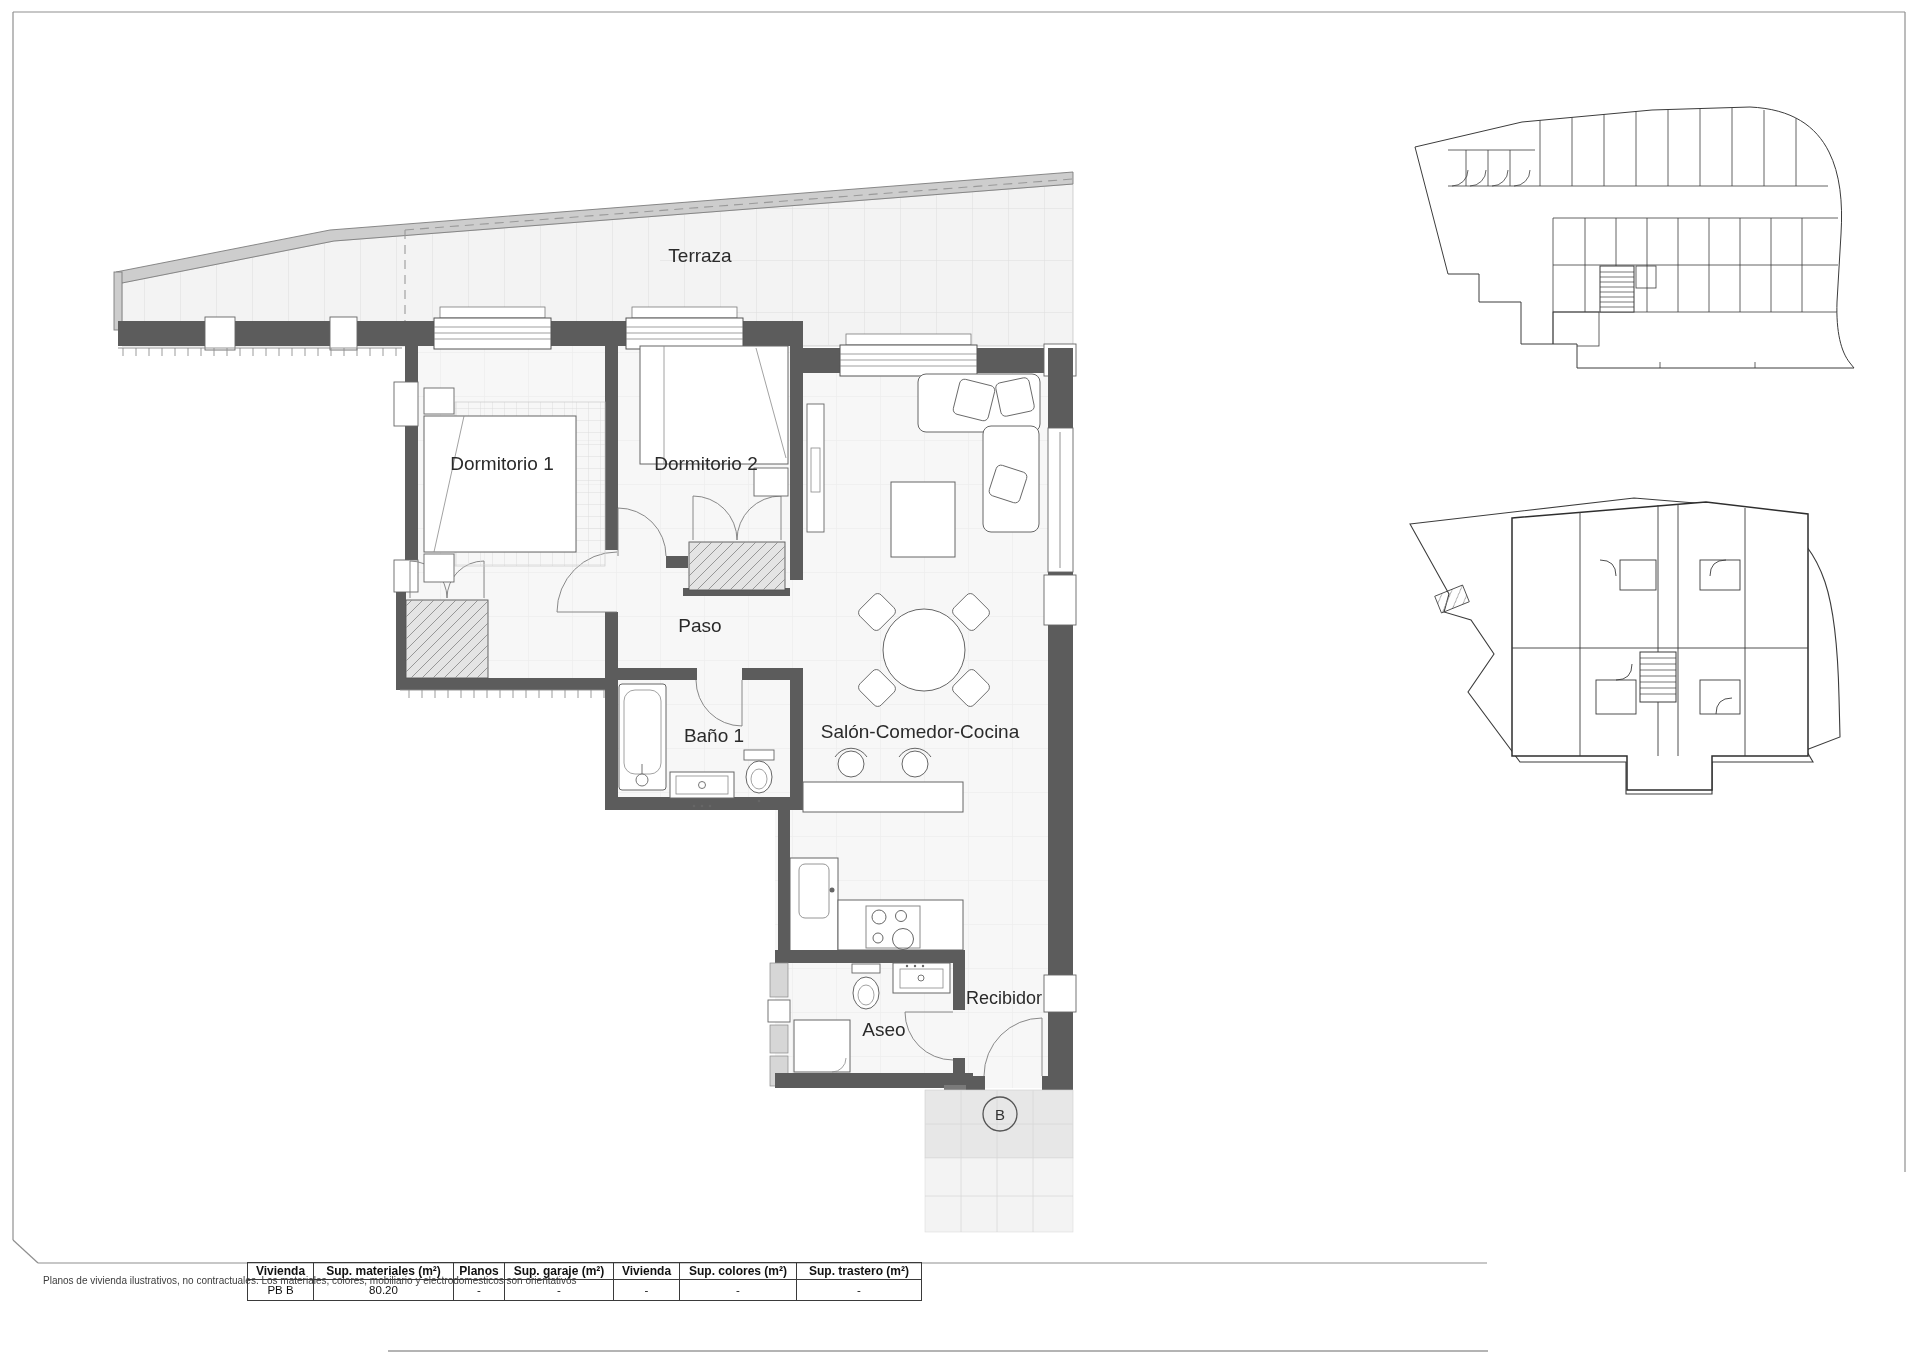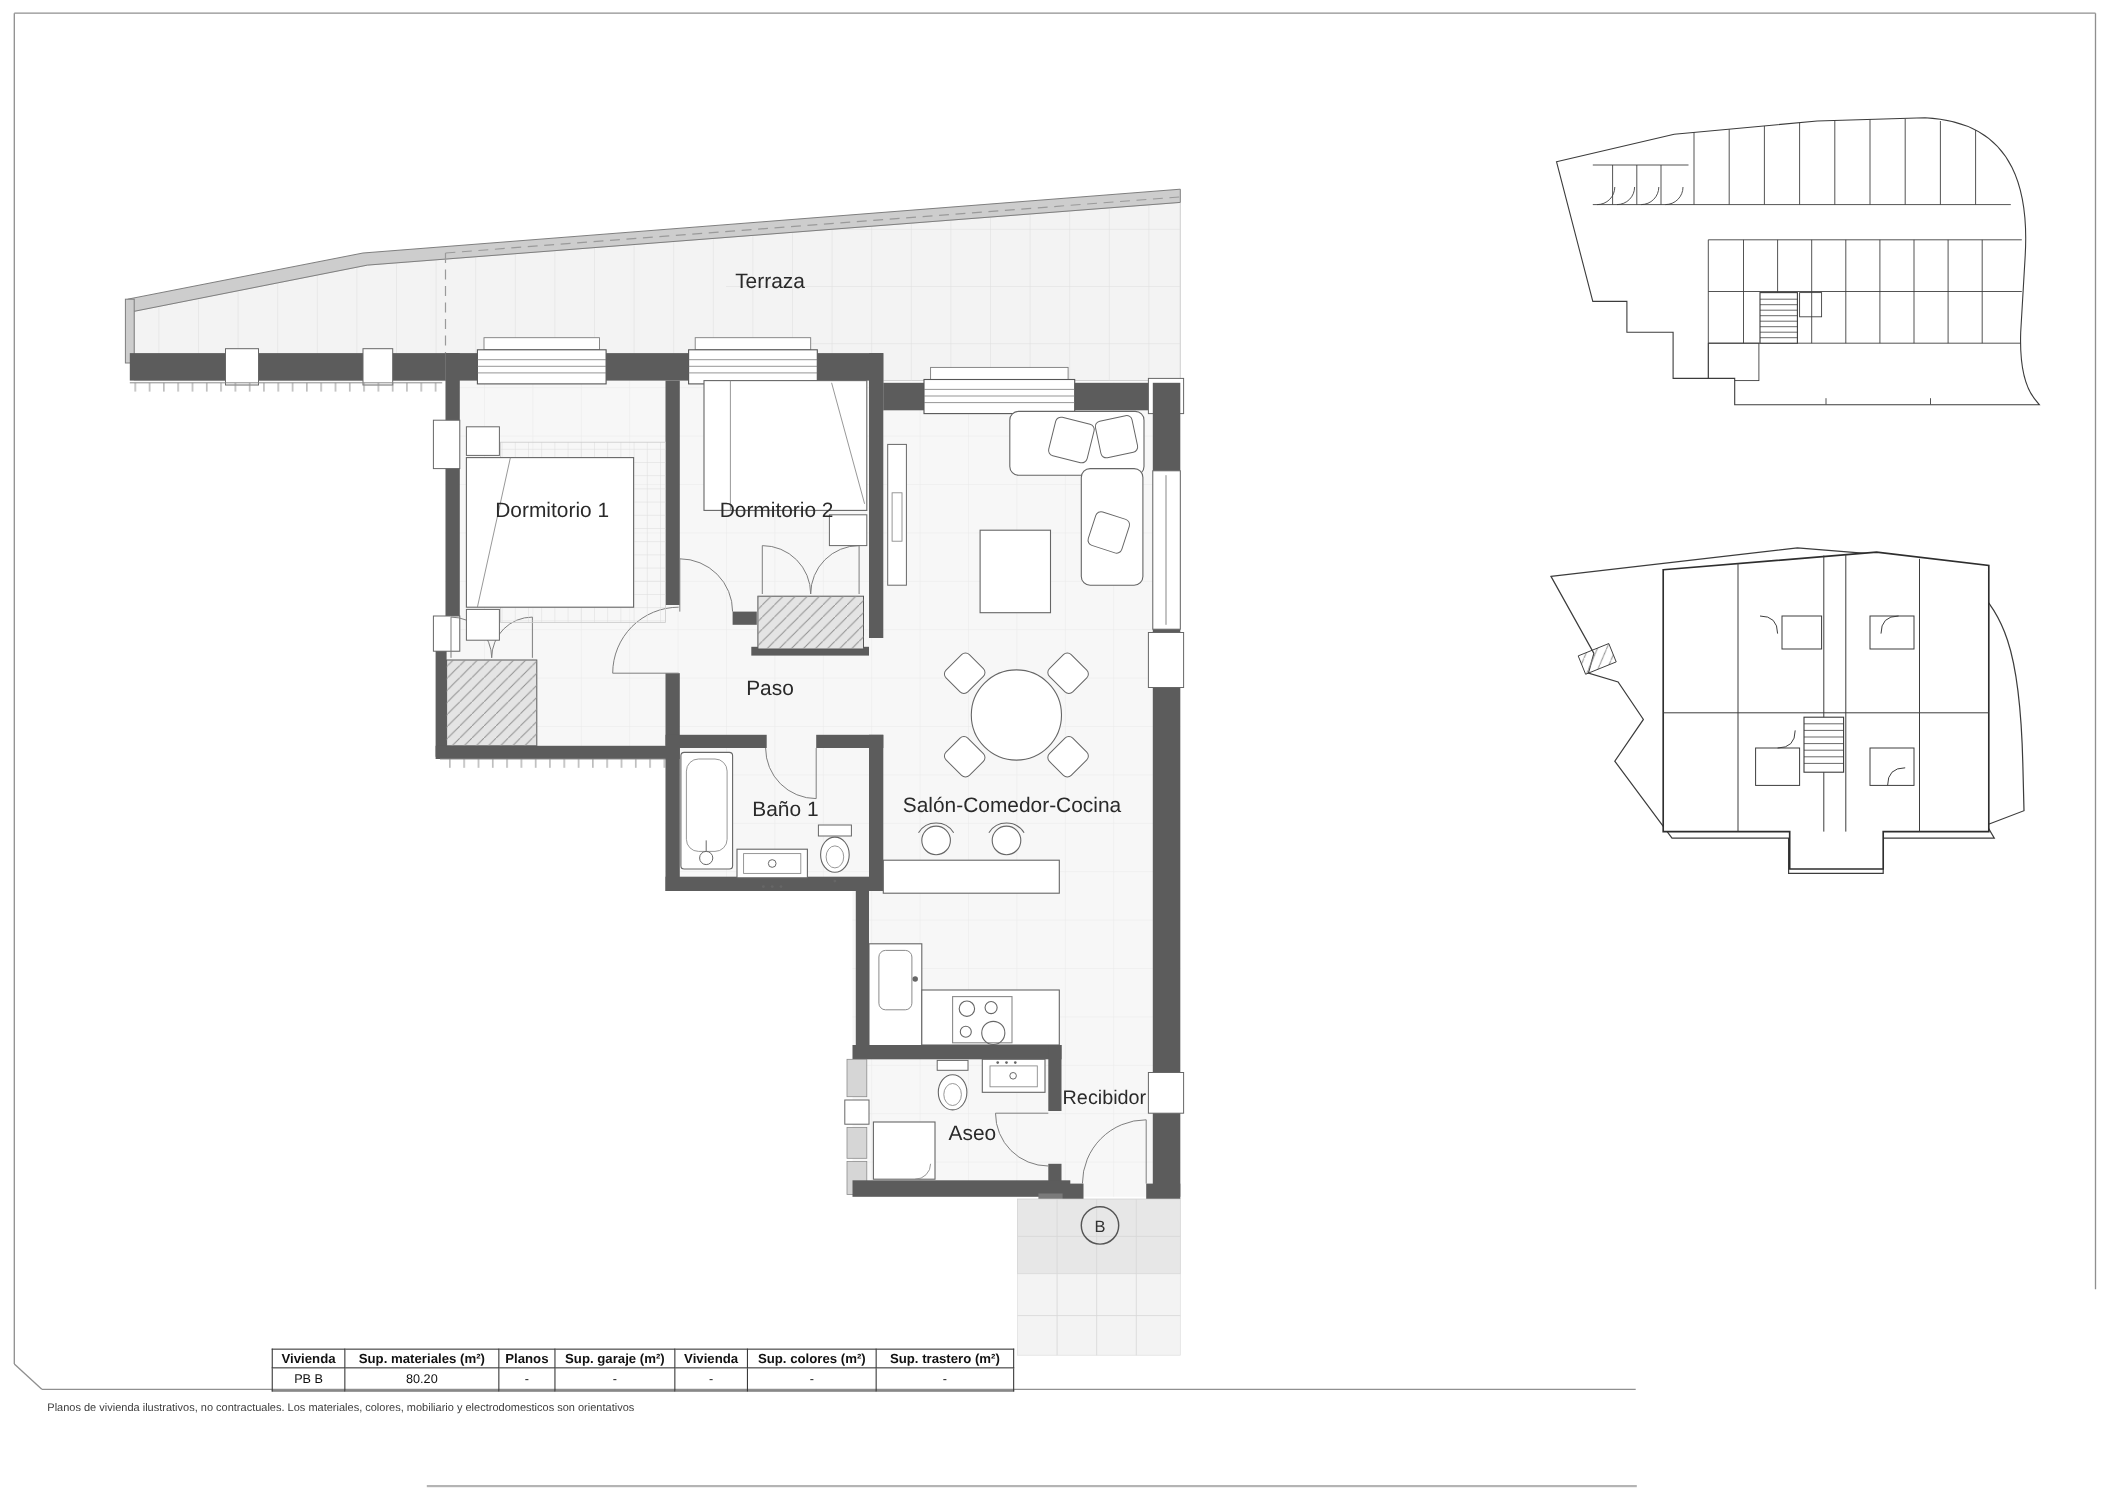--- a/index.html
+++ b/index.html
@@ -3,21 +3,21 @@
 <meta charset="utf-8">
 <style>
   html,body{margin:0;padding:0;background:#fff;}
   .sheet{position:relative;width:1920px;height:1357px;background:#ffffff;overflow:hidden;
          font-family:"Liberation Sans", sans-serif;}
   .sheet svg{position:absolute;left:0;top:0;}
   .room-label{font-family:"Liberation Sans", sans-serif;font-size:19px;fill:#2a2a2a;}
   .room-label.small{font-size:18px;}
   .unit-b{font-size:15px;fill:#333;}
   .disclaimer{position:absolute;left:43px;top:1275px;font-size:10px;color:#3c3c3c;}
-  .surface-table{position:absolute;left:247px;top:1226px;border-collapse:collapse;table-layout:fixed;
+  .surface-table{position:absolute;left:247px;top:1262px;border-collapse:collapse;table-layout:fixed;
                  font-size:12px;color:#111;}
   .surface-table th,.surface-table td{border:1px solid #3a3a3a;padding:0 2px;text-align:center;
                  white-space:nowrap;overflow:hidden;}
   .surface-table th{font-weight:bold;height:16px;font-size:12px;}
   .surface-table td{height:20px;font-size:11.5px;}
   .bottom-rule{position:absolute;left:388px;top:1350px;width:1100px;height:2px;background:#b4b4b4;}
 </style>
 </head>
 <body>
 

